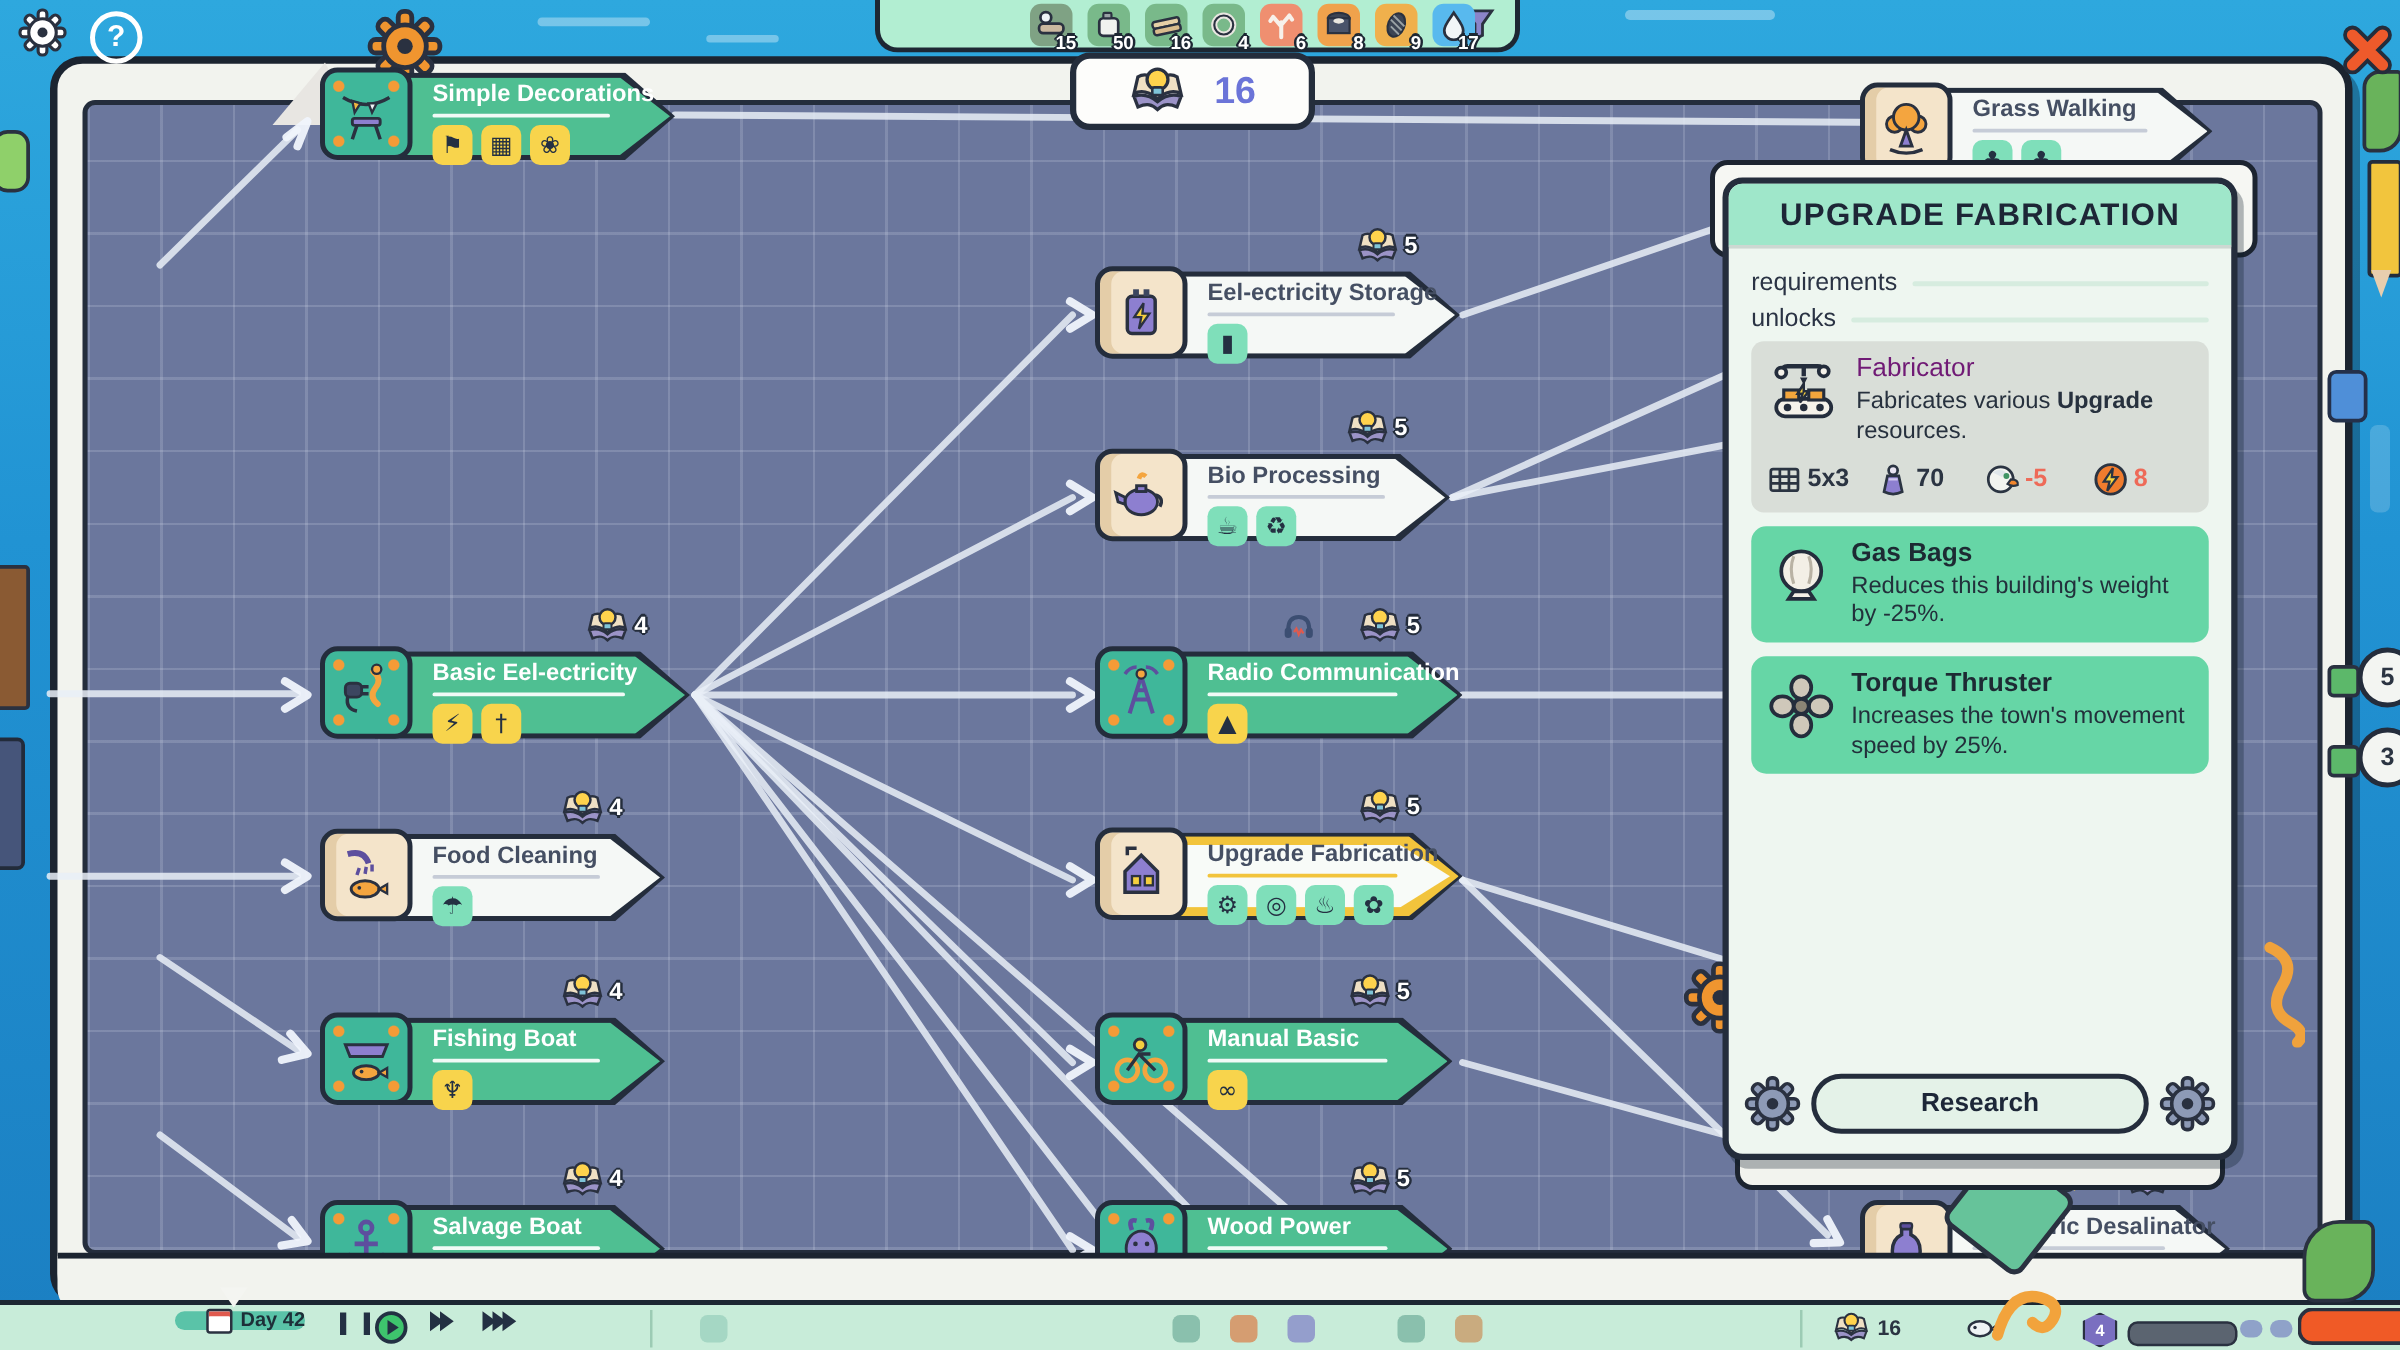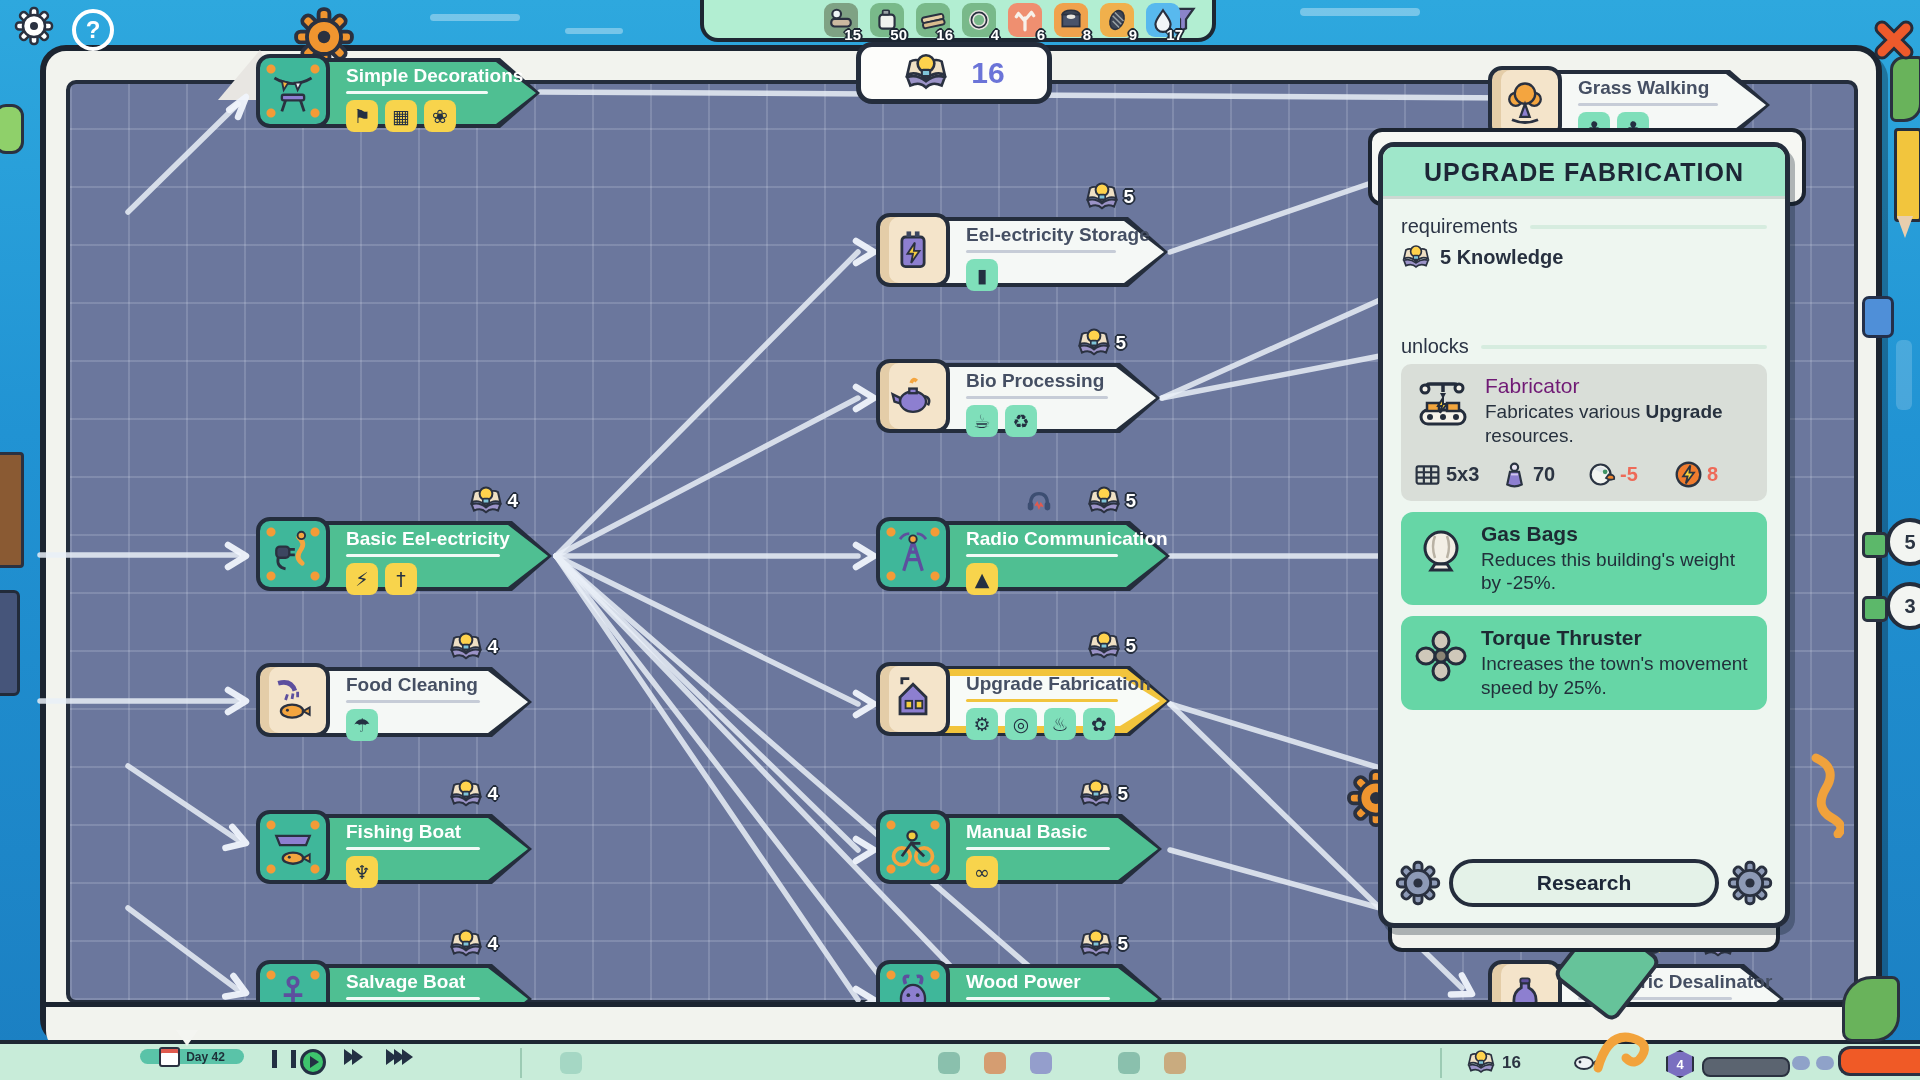--- a/index.html
+++ b/index.html
@@ -107,21 +107,21 @@
   .uname{font-size:21px;font-weight:bold;color:#1d2a33;margin-bottom:2px;}
   .udesc{font-size:19px;color:#22303b;line-height:1.25;}
   .research-row{position:absolute;left:12px;right:12px;bottom:16px;display:flex;align-items:center;gap:8px;}
   .research-btn{flex:1;background:#e4f2e8;border:4px solid #242d3c;border-radius:24px;height:48px;
     font-size:21px;font-weight:bold;color:#1d2738;display:flex;align-items:center;justify-content:center;cursor:pointer;box-sizing:border-box;}
   .gear-deco{width:46px;height:46px;flex:none;}
   
   .bbar{position:absolute;left:0;top:1040px;width:1920px;height:40px;z-index:40;
     background:#c8ecd9;border-top:4px solid #1d2733;box-sizing:border-box;}
   .day-pill{position:absolute;left:140px;top:5px;width:104px;height:15px;background:#5ac3a8;border-radius:9px;
-    display:flex;align-items:center;justify-content:center;gap:6px;font-size:12px;font-weight:bold;color:#1d2f38;}
+    display:flex;align-items:center;justify-content:flex-end;gap:6px;font-size:16px;font-weight:bold;color:#1d2f38;}
   .cal{width:17px;height:16px;background:#fff;border:2px solid #2a3140;border-radius:3px;box-shadow:inset 0 4px 0 #e05a4e;}
   .pbtn{position:absolute;top:6px;cursor:pointer;}
   .pausebars{width:14px;height:18px;border-left:5px solid #233043;border-right:5px solid #233043;}
   .playcirc{width:26px;height:26px;background:#3ec46d;border:3px solid #233043;border-radius:50%;box-sizing:border-box;
     display:flex;align-items:center;justify-content:center;}
   .ptri{width:0;height:0;border-left:9px solid #233043;border-top:6px solid transparent;border-bottom:6px solid transparent;margin-left:2px;}
   .fftri{width:0;height:0;border-left:11px solid #233043;border-top:8px solid transparent;border-bottom:8px solid transparent;display:inline-block;margin-right:-3px;}
   .vline{position:absolute;top:4px;width:2px;height:30px;background:#9ccbb4;}
   .stub{position:absolute;top:8px;width:22px;height:22px;border-radius:6px;opacity:.85;}
   .hexbadge{position:absolute;width:24px;height:24px;background:#7a6fc0;border:2px solid #2a3140;
@@ -698,29 +698,20 @@
 
 <div class="sheet-behind"></div>
 <div class="panel-torn"></div>
 <div class="panel">
   <div class="panel-h">UPGRADE FABRICATION</div>
   <div class="panel-body">
     <div class="sec-row">
       <span class="sec-label">requirements</span>
       <div class="sec-rule"></div>
     </div>
-    <div class="req-row">
-      <span id="req-icon" style="width: 30px; height: 27px; display: inline-block;"><svg viewBox="0 0 44 40" width="100%" height="100%">
-            <path d="M22 26 C16 20 9 19 4 22 L7 9 C12 6 18 8 22 12 C26 8 32 6 37 9 L40 22 C35 19 28 20 22 26Z" fill="#efe0c4" stroke="#2a3140" stroke-width="2.5"></path>
-            <path d="M4 24 C10 22 16 23 22 28 C28 23 34 22 40 24 L37 32 C30 29 26 30 22 34 C18 30 14 29 7 32Z" fill="#9b93c7" stroke="#2a3140" stroke-width="2.5"></path>
-            <circle cx="22" cy="11" r="8" fill="#ffd34d" stroke="#2a3140" stroke-width="2.5"></circle>
-            <rect x="18" y="17" width="8" height="6" rx="1.5" fill="#7fc4d8" stroke="#2a3140" stroke-width="2"></rect>
-          </svg></span>
-      <span class="req-text">5 Knowledge</span>
-    </div>
     <div class="sec-row">
       <span class="sec-label">unlocks</span>
       <div class="sec-rule"></div>
     </div>
     <div class="bcard">
       <div class="bcard-top">
         <span id="fab-icon" style="width: 60px; height: 60px; display: inline-block; flex: 0 0 auto;"><svg viewBox="0 0 60 60" width="100%" height="100%">
               <rect x="8" y="36" width="44" height="14" rx="7" fill="#f5f2ea" stroke="#242d3c" stroke-width="3"></rect>
               <circle cx="17" cy="43" r="3" fill="#242d3c"></circle>
               <circle cx="30" cy="43" r="3" fill="#242d3c"></circle>

